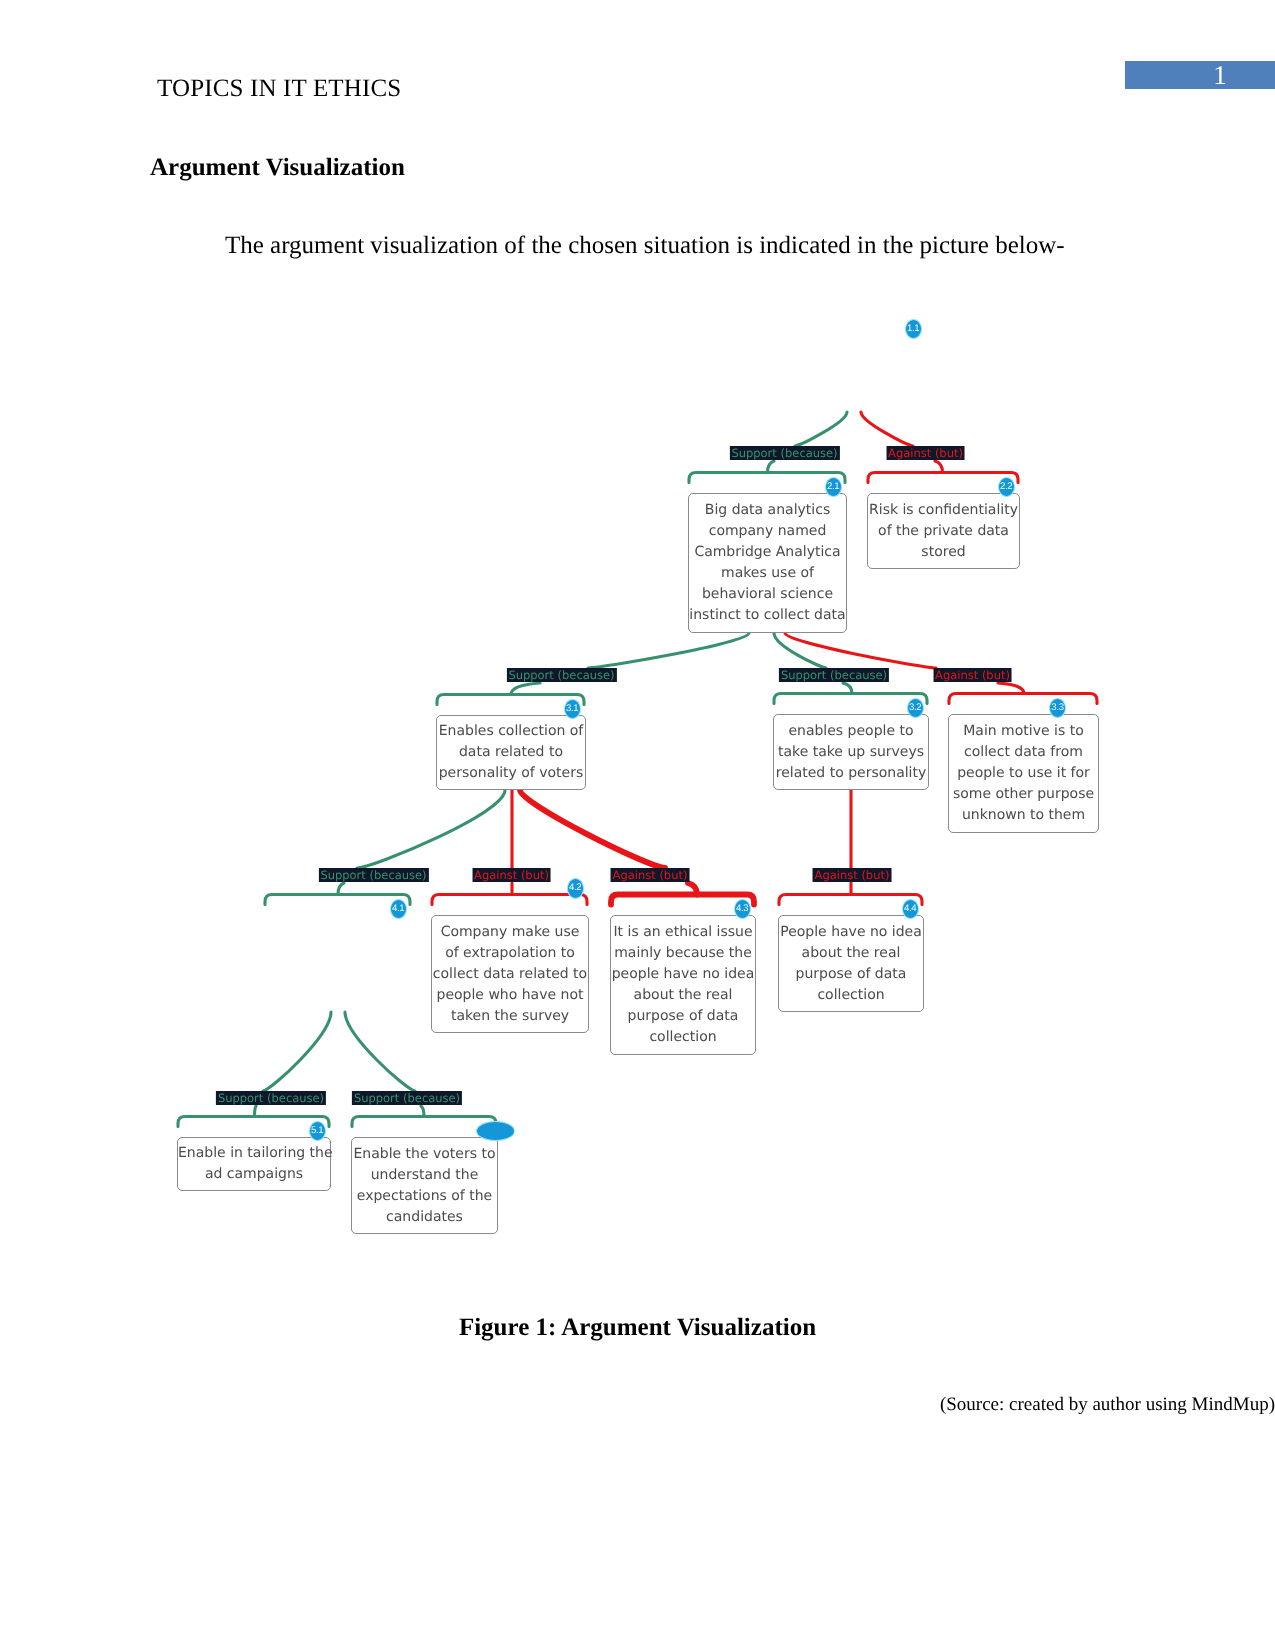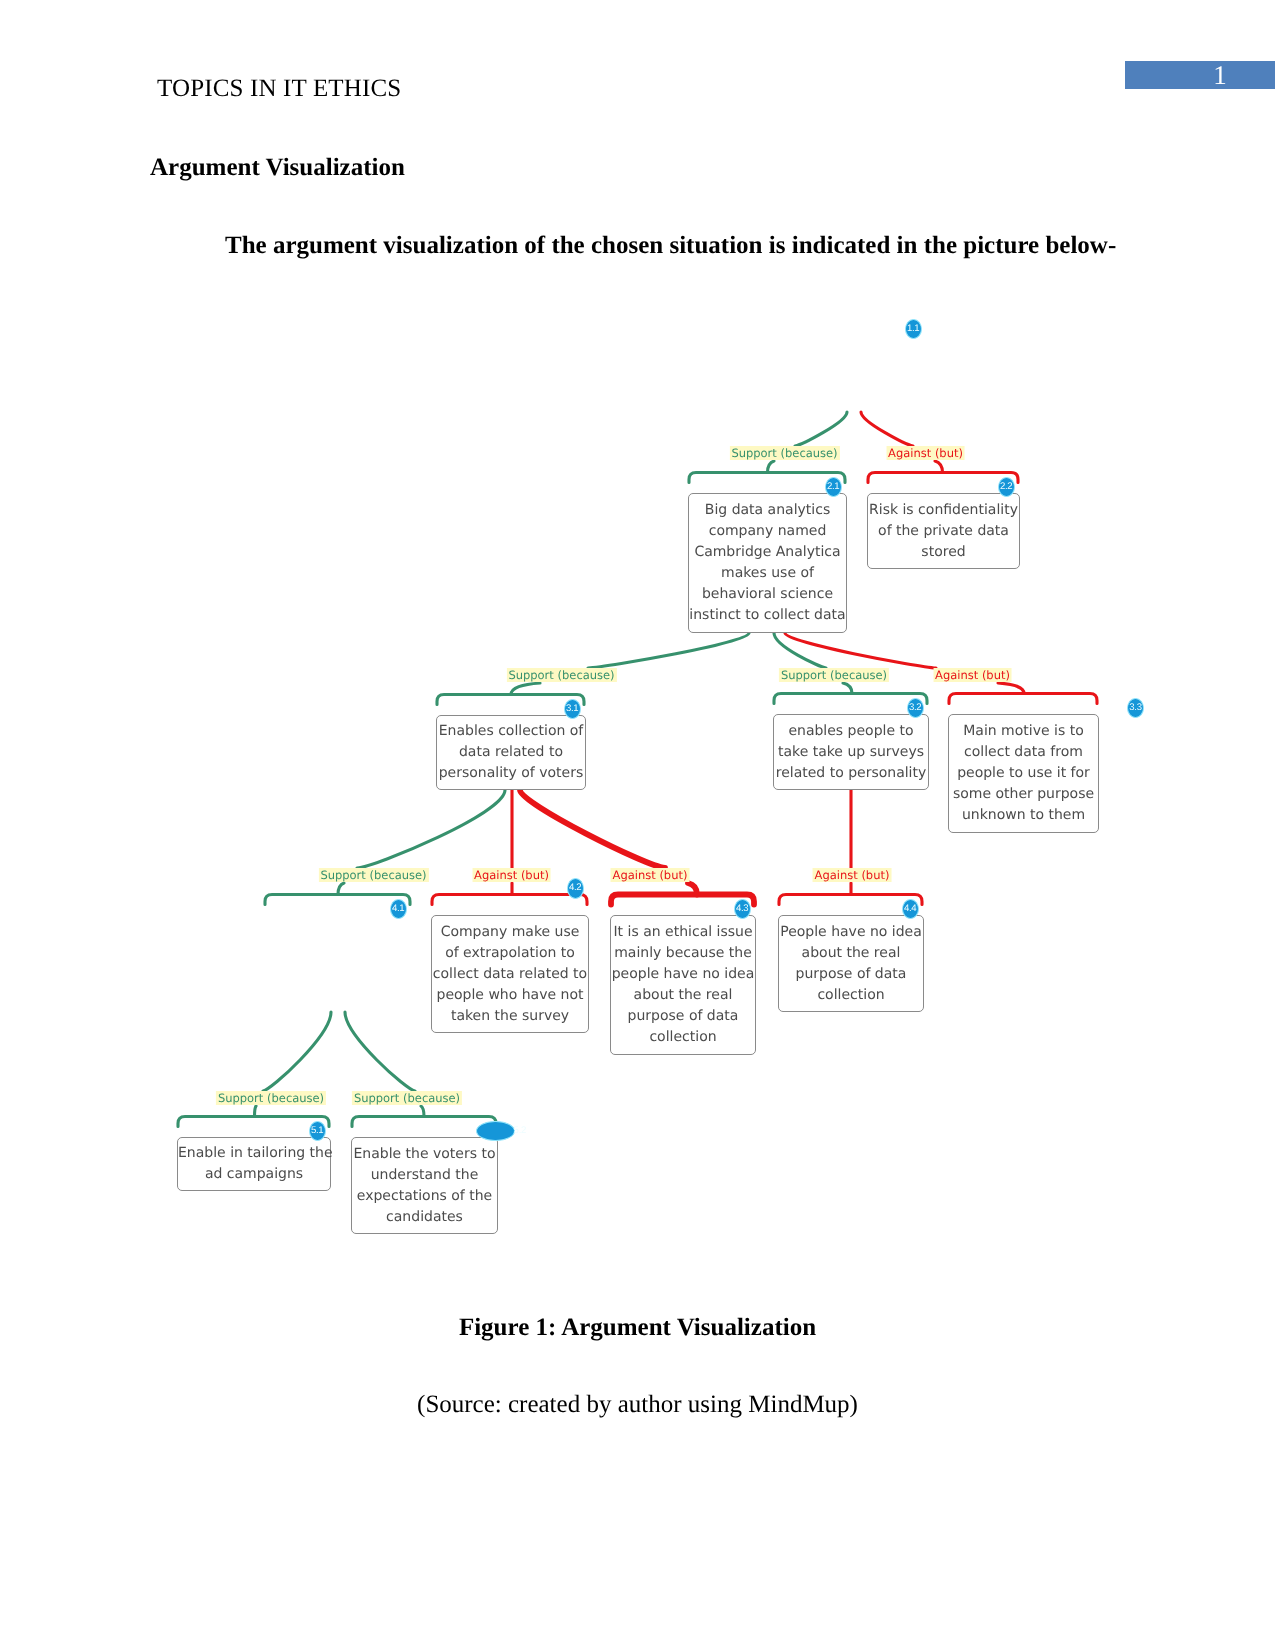--- a/index.html
+++ b/index.html
@@ -14,42 +14,42 @@
                 line-height:28px;white-space:nowrap;letter-spacing:0.15px;}
   .pagenum-box{position:absolute;left:1125px;top:61px;width:150px;height:28px;overflow:hidden;
                background:#4f80bc;}
   .pagenum-box span{position:absolute;left:0;top:0;width:190px;height:28px;
                line-height:28px;text-align:center;color:#ffffff;font-size:27px;}
 
   
   .h-section{position:absolute;left:150px;top:154px;font-size:25px;font-weight:bold;
              color:#000;line-height:28px;white-space:nowrap;}
   .para{position:absolute;left:225px;top:232px;font-size:25px;color:#000;
-        line-height:28px;white-space:nowrap;font-weight:bold;}
+        line-height:28px;white-space:nowrap;}
   .fig-caption{position:absolute;left:0;top:1314px;width:1275px;text-align:center;
                font-size:25px;font-weight:bold;color:#000;line-height:28px;}
-  .fig-source{position:absolute;left:0;top:1391px;width:1275px;text-align:center;
-              font-size:25px;color:#000;line-height:28px;}
+  .fig-source{position:absolute;left:0;top:1391px;width:1275px;text-align:right;
+              font-size:19px;color:#000;line-height:28px;}
 
   
   #diagram{position:absolute;left:0;top:0;width:1275px;height:1651px;}
   #diagram svg{position:absolute;left:0;top:0;}
   .node{position:absolute;box-sizing:border-box;border:1px solid #8a8a8a;
         border-radius:5px;background:#fff;
         font-family:"DejaVu Sans",sans-serif;font-size:14px;color:#4b4b4b;
         text-align:center;display:flex;align-items:center;justify-content:center;
         line-height:21px;overflow:visible;white-space:nowrap;}
   .node span{display:block;width:100%;}
   .node i{display:block;font-style:normal;height:21px;line-height:21px;}
   .badge{position:absolute;width:17px;height:20.5px;border-radius:50%;
          background:#1596d8;border:1.6px solid #93e5fb;box-sizing:border-box;
          color:#eefdff;font-family:Liberation Sans, sans-serif;font-size:9.6px;
          line-height:17.2px;text-align:center;z-index:5;letter-spacing:-0.3px;}
   .conn-label{position:absolute;font-family:"DejaVu Sans",sans-serif;font-size:11.5px;
-              white-space:nowrap;z-index:4;background:#fef9c3;padding:0 2px;}
+              white-space:nowrap;z-index:4;background:#0f172a;padding:0 2px;}
   .lbl-sup{color:#37916d;}
   .lbl-ag{color:#e81418;}
 </style>
 </head>
 <body>
 
 <div class="page">
 
   <div class="running-head">TOPICS IN IT ETHICS</div>
   <div class="pagenum-box">
@@ -133,21 +133,21 @@
       <div class="badge" style="left: 906.6px; top: 697.7px;">3.2</div>
       <div class="node" style="left: 948px; top: 714px; width: 151px; height: 119px;">
         <span>
           <i>Main motive is to</i>
           <i>collect data from</i>
           <i>people to use it for</i>
           <i>some other purpose</i>
           <i>unknown to them</i>
         </span>
       </div>
-      <div class="badge" style="left: 1127px; top: 697.7px;">3.3</div>
+      <div class="badge" style="left: 1049px; top: 697.7px;">3.3</div>
       <div class="badge" style="left: 389.6px; top: 898.7px;">4.1</div>
       <div class="node" style="left: 431px; top: 915px; width: 158px; height: 118px;">
         <span>
           <i>Company make use</i>
           <i>of extrapolation to</i>
           <i>collect data related to</i>
           <i>people who have not</i>
           <i>taken the survey</i>
         </span>
       </div>

